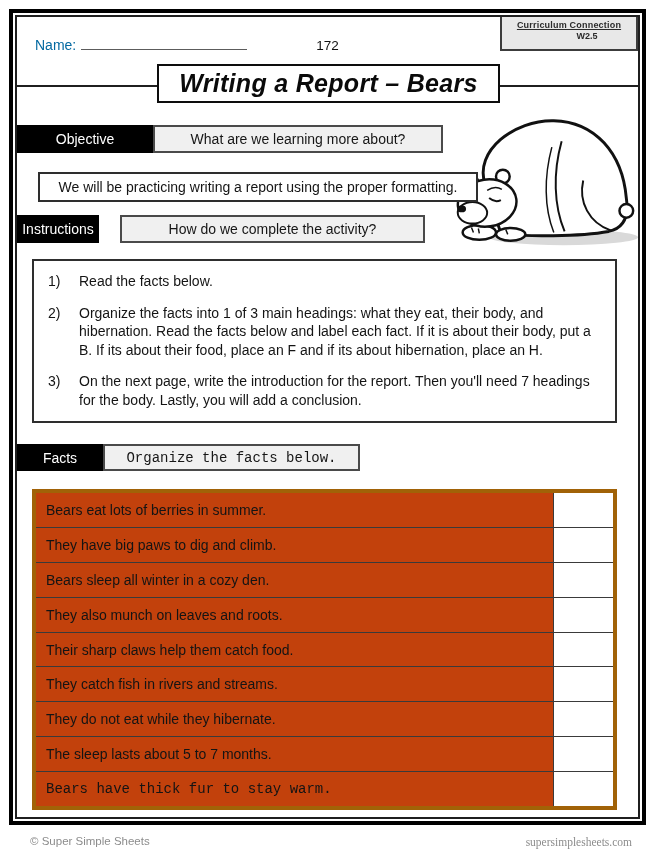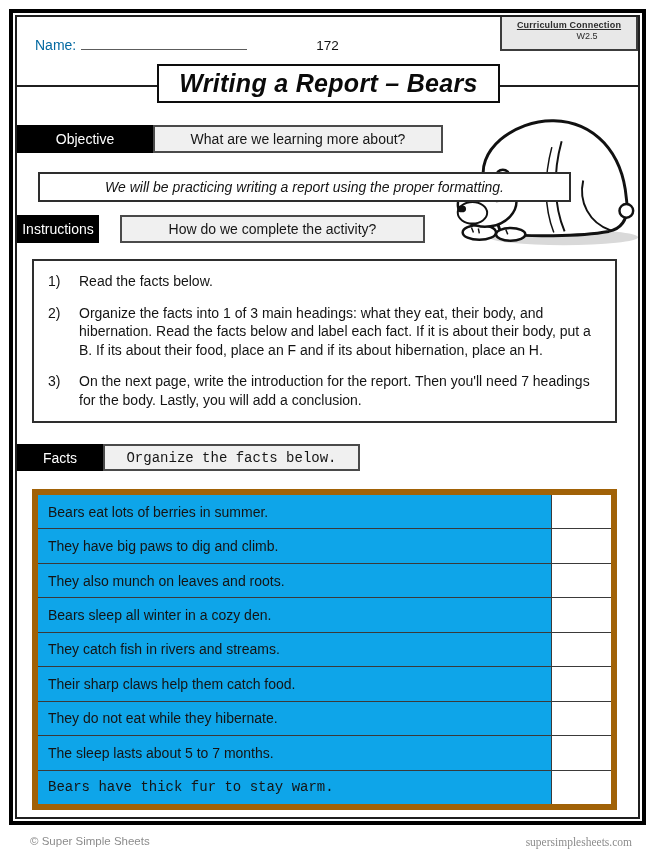--- a/index.html
+++ b/index.html
@@ -19,61 +19,61 @@
   .header-rule { position:absolute; left:0; right:0; top:68px; height:2px; background:#1f1f1f; }
   .name-row { position:absolute; left:18px; top:20px; font-size:14px; color:#0369a1; }
   .name-line { display:inline-block; width:166px; height:13px; border-bottom:1.6px solid #5c5c5c; margin-left:5px; }
   .page-num { position:absolute; left:0; width:100%; top:21px; text-align:center; font-size:13.5px; color:#111; }
   .curriculum {
     position:absolute; top:0; right:0; width:138px; height:34px;
     background:#e8e8e8; border:2px solid #3c3c3c; border-top:none;
     text-align:center; padding-top:3px; color:#2b2b2b;margin-left:44px;
   }
   .curriculum .t { font-size:9px; font-weight:bold; text-decoration:underline; letter-spacing:.2px; }
-  .curriculum .c { font-size:9px; font-weight:normal; margin-top:1px;padding-left:36px; }
+  .curriculum .c { font-size:9px; font-weight:bold; margin-top:1px;padding-left:36px; }
   
   .title-box {
     position:absolute; left:140px; top:47px; width:343px; height:39px;
     background:#fff; border:2.5px solid #0d0d0d; z-index:3;
     display:flex; align-items:center; justify-content:center;
     font-size:25px; font-weight:bold; color:#0a0a0a; letter-spacing:.3px;font-style:italic;
   }
   
   .sec-label {
     position:absolute; background:#000; color:#fff; z-index:2;
     display:flex; align-items:center; justify-content:center; font-size:14px;
   }
   .sec-q {
     position:absolute; background:#f0f0f0; border:2px solid #4a4a4a; z-index:2;
     display:flex; align-items:center; justify-content:center; font-size:14px; color:#161616;
   }
   .obj-label { left:0; top:108px; width:136px; height:28px; }
   .obj-q     { left:136px; top:108px; width:290px; height:28px; }
   .statement {
-    position:absolute; left:21px; top:155px; width:533px; height:30px;
+    position:absolute; left:21px; top:155px; width:440px; height:30px;
     background:#fff; border:2px solid #2e2e2e; z-index:4;
-    display:flex; align-items:center; justify-content:center; font-size:14px; color:#141414;font-style:italic;
+    display:flex; align-items:center; justify-content:center; font-size:14px; color:#141414;
   }
   .ins-label { left:0; top:198px; width:82px; height:28px; }
   .ins-q     { left:103px; top:198px; width:305px; height:28px; }
   
   .instr-box {
     position:absolute; left:15px; top:242px; width:585px; height:164px;
     border:2px solid #2e2e2e; background:#fff; z-index:2;
     padding:11px 8px 0 14px;
   }
   .step { display:flex; font-size:14px; line-height:1.33; margin-bottom:13px; color:#141414; }
   .step-num { width:31px; flex:none; }
   .step-text { flex:1; padding-right:2px; }
   
   .facts-label { left:0; top:427px; width:86px; height:27px; }
   .facts-q     { left:86px; top:427px; width:257px; height:27px;font-family:Liberation Mono, monospace; }
   .facts-table {
     position:absolute; left:15px; top:472px; width:585px; height:321px;
-    border:6px solid #a16207; background:#0ea5e9; display:flex; flex-direction:column; z-index:2;
+    border:4px solid #a16207; background:#c2410c; display:flex; flex-direction:column; z-index:2;
   }
   .fact-row { flex:1; display:flex; border-bottom:1.5px solid #3a3a3a; }
   .fact-row:last-child { border-bottom:none;font-family:Liberation Mono, monospace; }
   .fact-text {
     flex:1; display:flex; align-items:center; padding-left:10px;
     font-size:14px; color:#141414; border-right:1.5px solid #3a3a3a;
   }
   .fact-answer { width:59px; background:#fff; }
   
   .bear { position:absolute; left:429px; top:90px; width:196px; height:144px; z-index:1; }
@@ -150,33 +150,33 @@
     <div class="facts-table">
       <div class="fact-row">
         <div class="fact-text">Bears eat lots of berries in summer.</div>
         <div class="fact-answer"></div>
       </div>
       <div class="fact-row">
         <div class="fact-text">They have big paws to dig and climb.</div>
         <div class="fact-answer"></div>
       </div>
       <div class="fact-row">
+        <div class="fact-text">Bears sleep all winter in a cozy den.</div>
+        <div class="fact-answer"></div>
+      </div>
+      <div class="fact-row">
         <div class="fact-text">They also munch on leaves and roots.</div>
         <div class="fact-answer"></div>
       </div>
       <div class="fact-row">
-        <div class="fact-text">Bears sleep all winter in a cozy den.</div>
+        <div class="fact-text">Their sharp claws help them catch food.</div>
         <div class="fact-answer"></div>
       </div>
       <div class="fact-row">
         <div class="fact-text">They catch fish in rivers and streams.</div>
-        <div class="fact-answer"></div>
-      </div>
-      <div class="fact-row">
-        <div class="fact-text">Their sharp claws help them catch food.</div>
         <div class="fact-answer"></div>
       </div>
       <div class="fact-row">
         <div class="fact-text">They do not eat while they hibernate.</div>
         <div class="fact-answer"></div>
       </div>
       <div class="fact-row">
         <div class="fact-text">The sleep lasts about 5 to 7 months.</div>
         <div class="fact-answer"></div>
       </div>

